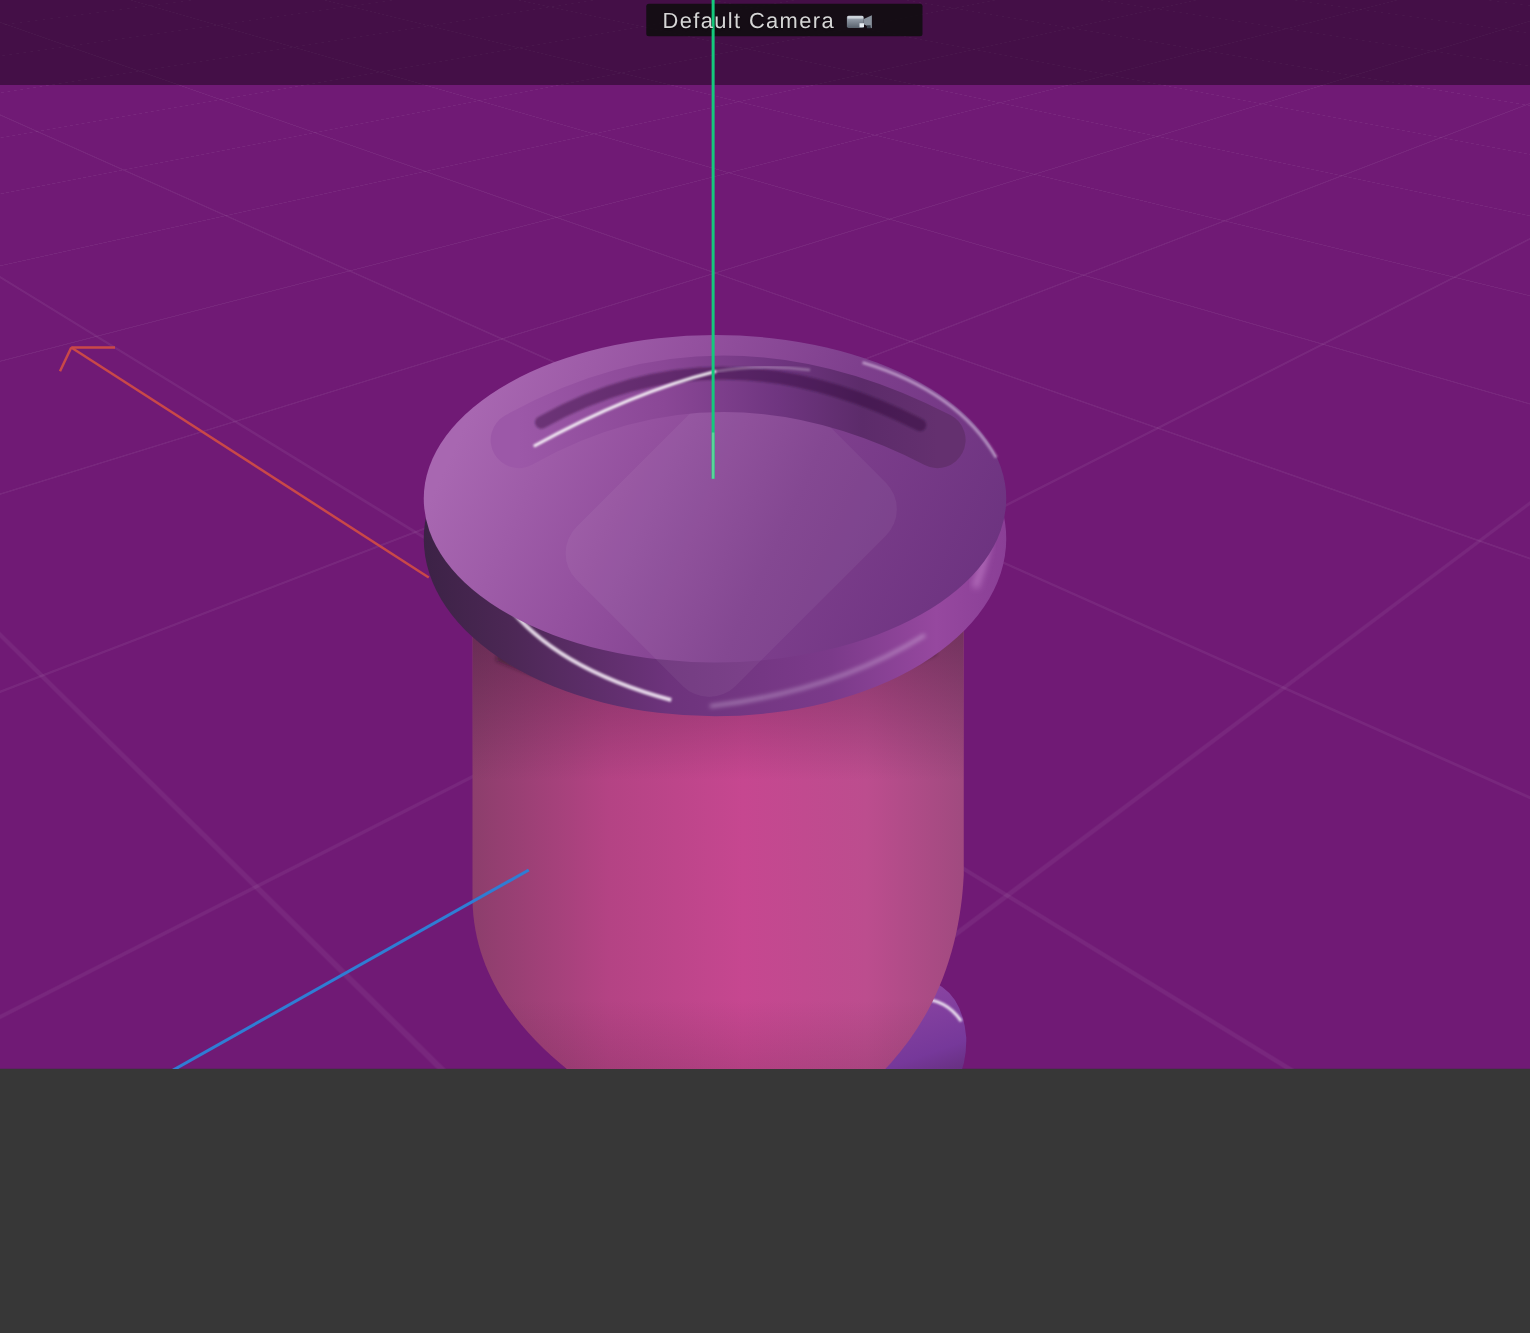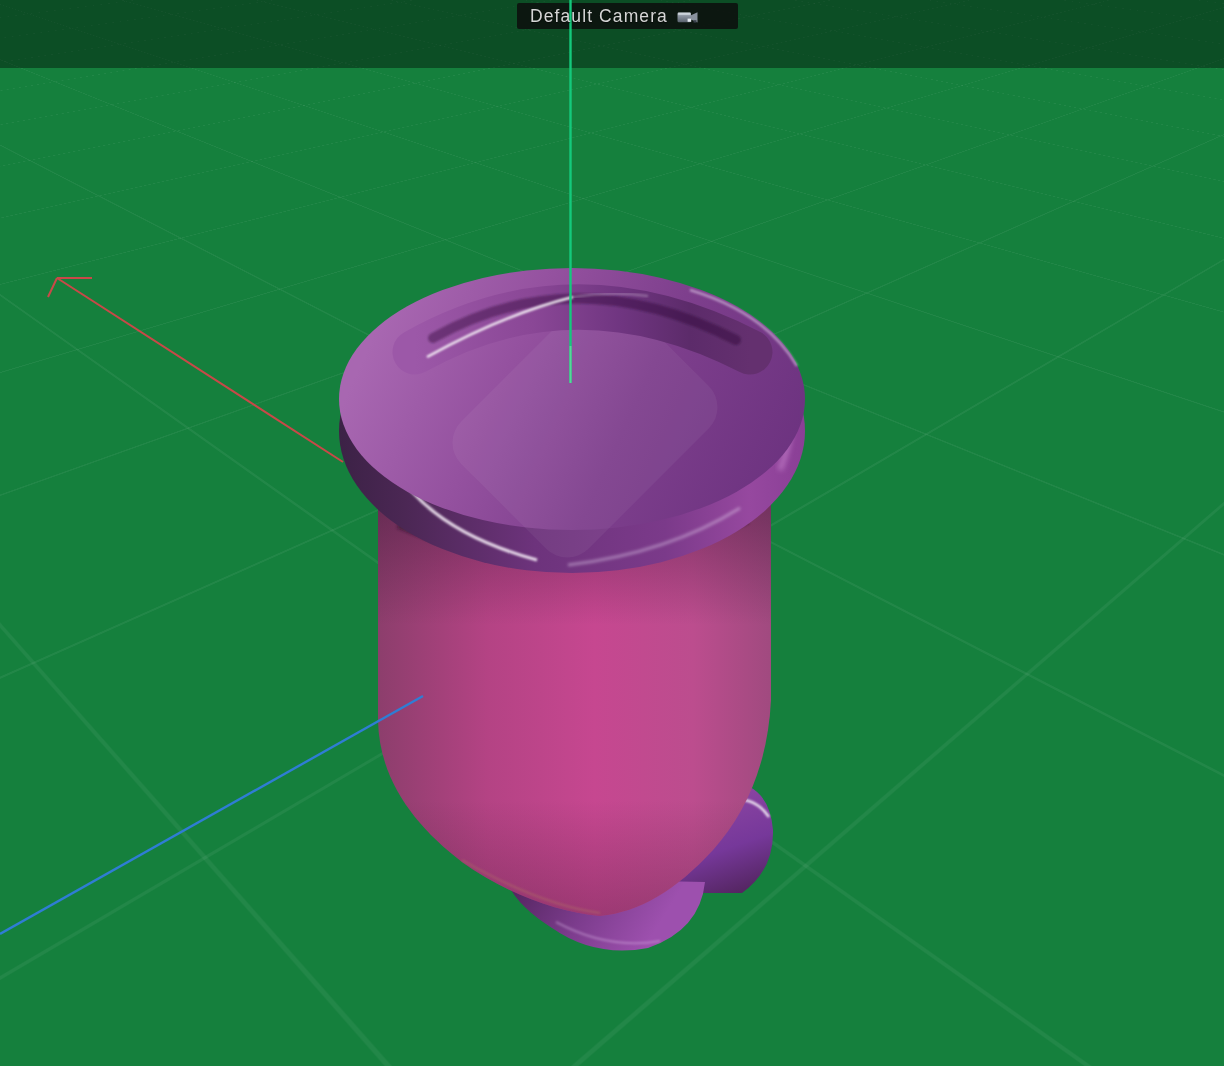--- a/index.html
+++ b/index.html
@@ -1,18 +1,18 @@
 <!DOCTYPE html>
 <html><head>
 <meta charset="utf-8">
 <style>
   html,body{margin:0;padding:0;}
   body{width:1224px;height:1066px;overflow:hidden;background:#373737;
        font-family:"Liberation Sans","DejaVu Sans",sans-serif;}
-  .stage{position:relative;width:1224px;height:1066px;overflow:hidden;background:#15803d;}
+  .stage{position:relative;width:1224px;height:855px;overflow:hidden;background:#701a75;}
 
   
   .scene3d{position:absolute;inset:0;z-index:1;
            perspective:1300px;perspective-origin:612px 353px;}
   .floor{position:absolute;left:50%;top:50%;width:16000px;height:16000px;
          margin-left:-8000px;margin-top:-8000px;
          transform:rotateX(65deg) rotateZ(46deg);
          background-image:
            repeating-linear-gradient(0deg, rgba(255,255,255,0.055) 0px, rgba(255,255,255,0.055) 3px, transparent 3px, transparent 300px),
            repeating-linear-gradient(90deg, rgba(255,255,255,0.055) 0px, rgba(255,255,255,0.055) 3px, transparent 3px, transparent 300px);}

